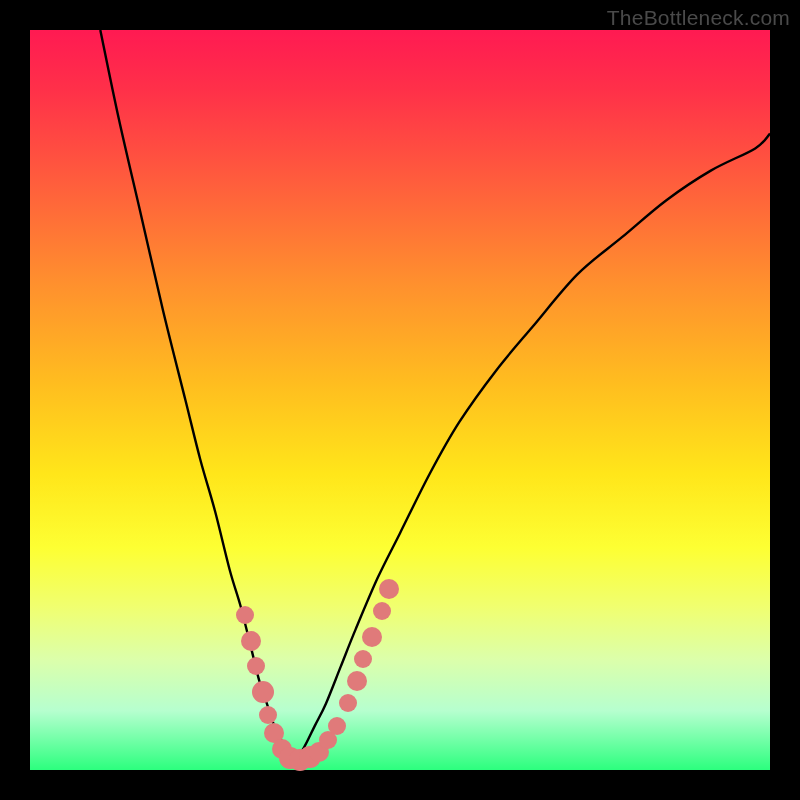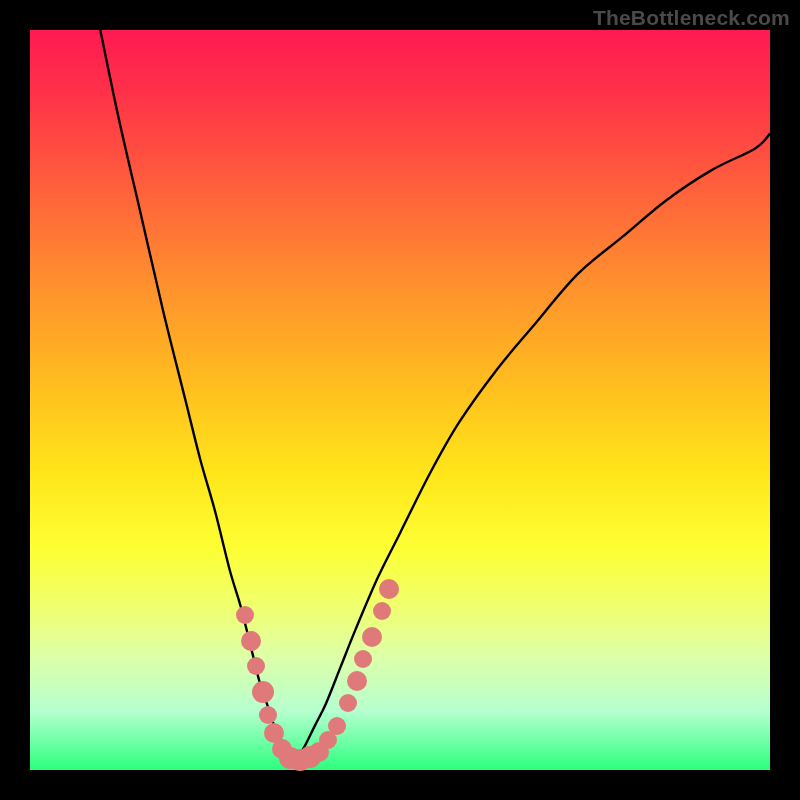--- a/index.html
+++ b/index.html
@@ -37,21 +37,21 @@
       #b6ffcf 92%,
       #2cff7e 100%
     );
   }
   .watermark {
     position: absolute;
     top: 6px;
     right: 10px;
     color: #4a4a4a;
     font-size: 21px;
-    font-weight: 700;
+    font-weight: 400;
     letter-spacing: 0.2px;
     user-select: none;
   }
   svg.curve {
     position: absolute;
     left: 0; top: 0;
     width: 740px; height: 740px;
   }
   svg.curve path {
     fill: none;

